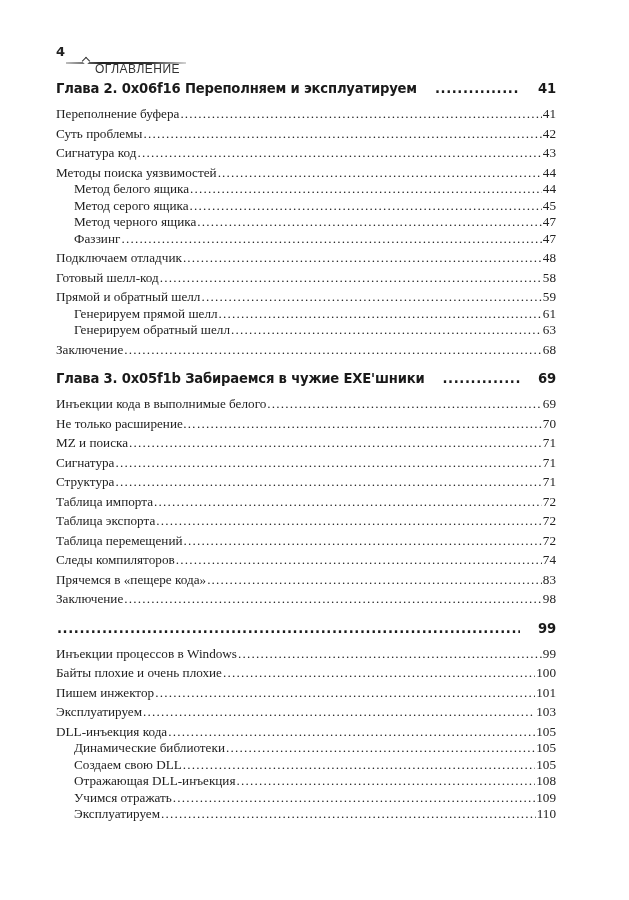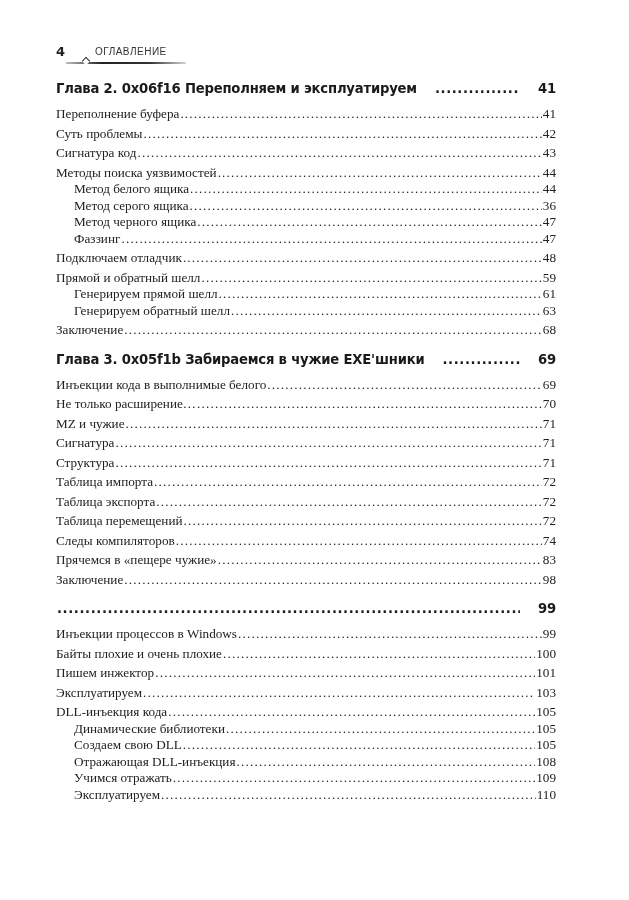--- a/index.html
+++ b/index.html
@@ -1,19 +1,19 @@
 <!DOCTYPE html>
 <html><head>
 <meta charset="utf-8">
 <style>
   html, body { margin: 0; padding: 0; background: #ffffff; }
   body { width: 629px; height: 900px; position: relative; overflow: hidden; color: #1a1a1a; }
   .page-header { position: absolute; left: 56px; top: 44px; width: 130px; height: 22px; }
   .page-num { position: absolute; left: 0; top: 0; font-family: "DejaVu Sans", sans-serif; font-weight: bold; font-size: 13px; color: #222; }
-  .running-title { position: absolute; left: 39px; top: 2px; font-family: "Liberation Sans", sans-serif; font-size: 10px; letter-spacing: 0.5px; color: #333; }
+  .running-title { position: absolute; left: 39px; top: 18px; font-family: "Liberation Sans", sans-serif; font-size: 12px; letter-spacing: 0.5px; color: #333; }
   .header-rule { position: absolute; left: 10px; top: 18px; width: 120px; height: 2px;
     background: linear-gradient(to right, rgba(40,40,40,0.3), #222 30%, #333 70%, rgba(40,40,40,0.2)); }
   .header-notch { position: absolute; left: 27px; top: 14px; width: 5px; height: 5px;
     border-left: 1px solid #333; border-top: 1px solid #333; transform: rotate(45deg); background: #fff; }
 
   .toc { position: absolute; left: 56px; top: 78px; width: 500px; }
   .chapter { display: flex; align-items: baseline; font-family: "DejaVu Sans", sans-serif; font-weight: bold;
     font-size: 13.2px; letter-spacing: -0.2px; height: 22px; line-height: 22px; color: #1a1a1a; gap: 17px; }
   .chapter-block { margin-bottom: 10px; }
   .entries { margin-top: 6px; }
@@ -67,36 +67,41 @@
           <span class="page">44</span>
         </div>
         <div class="entry sub">
           <span class="label">Метод белого ящика</span>
           <span class="leader"></span>
           <span class="page">44</span>
         </div>
         <div class="entry sub">
           <span class="label">Метод серого ящика</span>
           <span class="leader"></span>
-          <span class="page">36</span>
+          <span class="page">45</span>
         </div>
         <div class="entry sub">
           <span class="label">Метод черного ящика</span>
           <span class="leader"></span>
           <span class="page">47</span>
         </div>
         <div class="entry sub">
           <span class="label">Фаззинг</span>
           <span class="leader"></span>
           <span class="page">47</span>
         </div>
         <div class="entry top">
           <span class="label">Подключаем отладчик</span>
           <span class="leader"></span>
           <span class="page">48</span>
+        </div>
+        <div class="entry top">
+          <span class="label">Готовый шелл-код</span>
+          <span class="leader"></span>
+          <span class="page">58</span>
         </div>
         <div class="entry top">
           <span class="label">Прямой и обратный шелл</span>
           <span class="leader"></span>
           <span class="page">59</span>
         </div>
         <div class="entry sub">
           <span class="label">Генерируем прямой шелл</span>
           <span class="leader"></span>
           <span class="page">61</span>
@@ -124,21 +129,21 @@
           <span class="label">Инъекции кода в выполнимые белого</span>
           <span class="leader"></span>
           <span class="page">69</span>
         </div>
         <div class="entry top">
           <span class="label">Не только расширение…</span>
           <span class="leader"></span>
           <span class="page">70</span>
         </div>
         <div class="entry top">
-          <span class="label">MZ и чужие</span>
+          <span class="label">MZ и поиска</span>
           <span class="leader"></span>
           <span class="page">71</span>
         </div>
         <div class="entry top">
           <span class="label">Сигнатура</span>
           <span class="leader"></span>
           <span class="page">71</span>
         </div>
         <div class="entry top">
           <span class="label">Структура</span>
@@ -159,21 +164,21 @@
           <span class="label">Таблица перемещений</span>
           <span class="leader"></span>
           <span class="page">72</span>
         </div>
         <div class="entry top">
           <span class="label">Следы компиляторов</span>
           <span class="leader"></span>
           <span class="page">74</span>
         </div>
         <div class="entry top">
-          <span class="label">Прячемся в «пещере чужие»</span>
+          <span class="label">Прячемся в «пещере кода»</span>
           <span class="leader"></span>
           <span class="page">83</span>
         </div>
         <div class="entry top">
           <span class="label">Заключение</span>
           <span class="leader"></span>
           <span class="page">98</span>
         </div>
       </div>
     </div>

